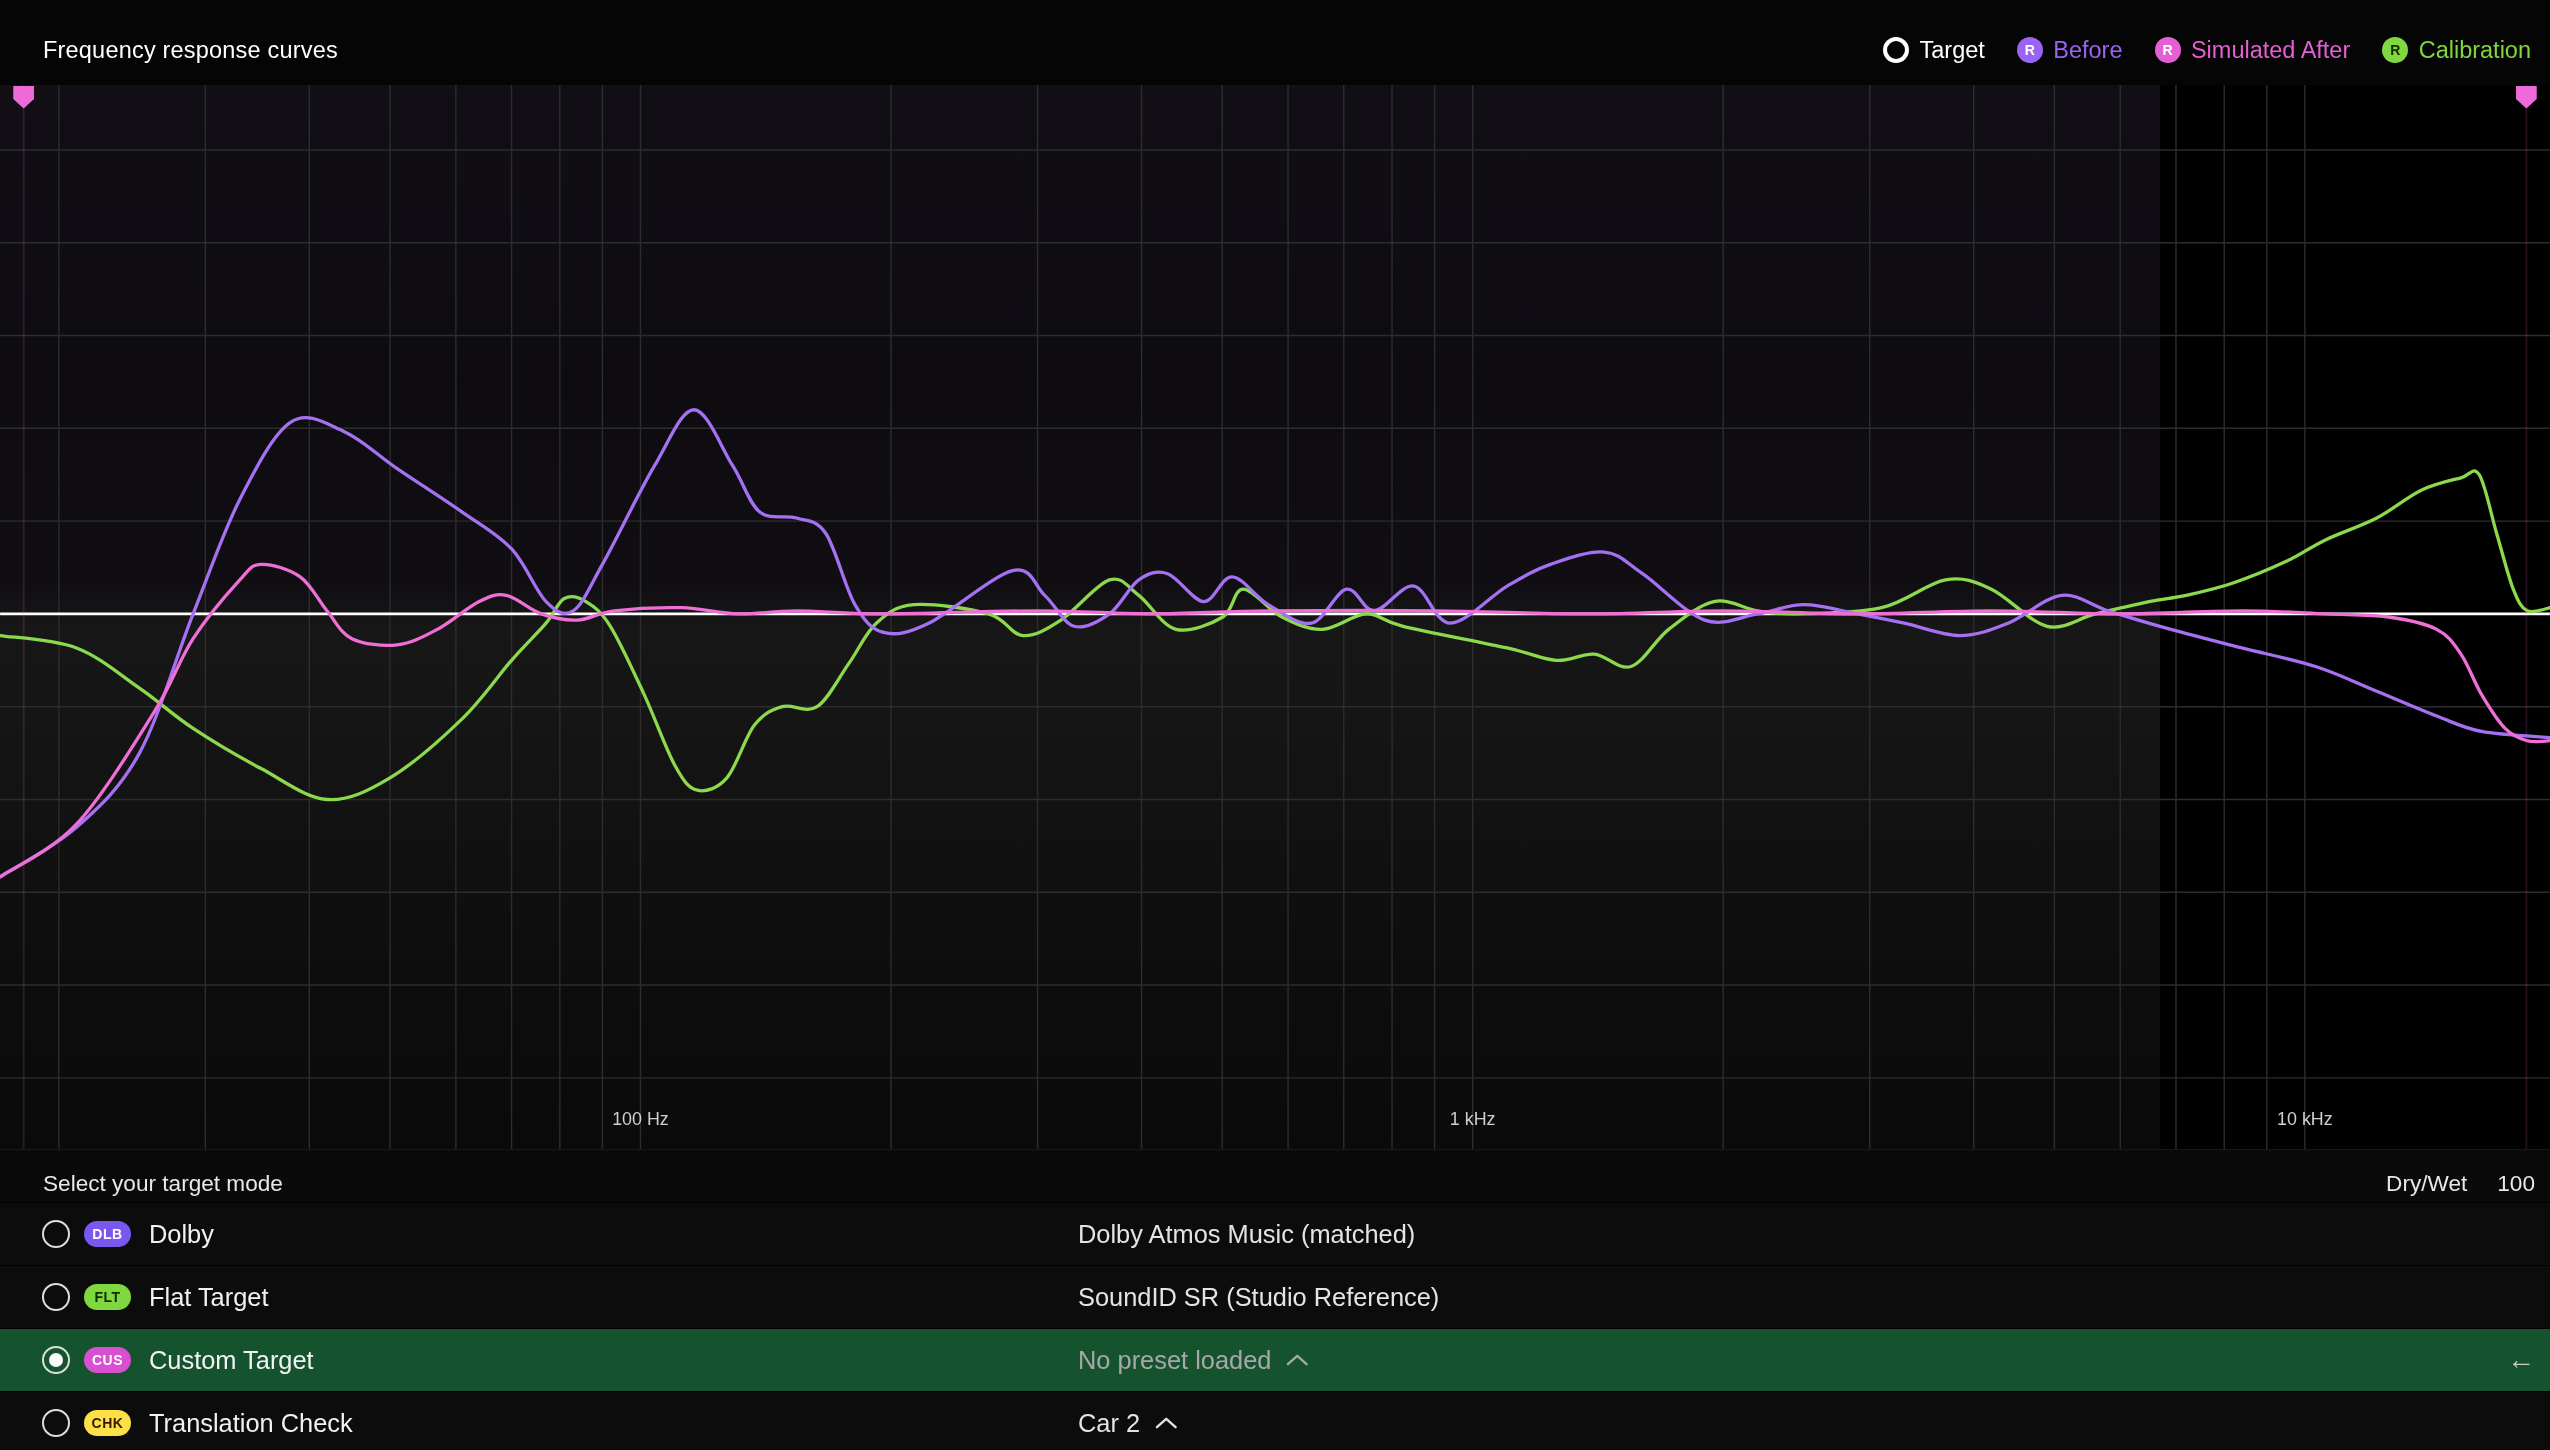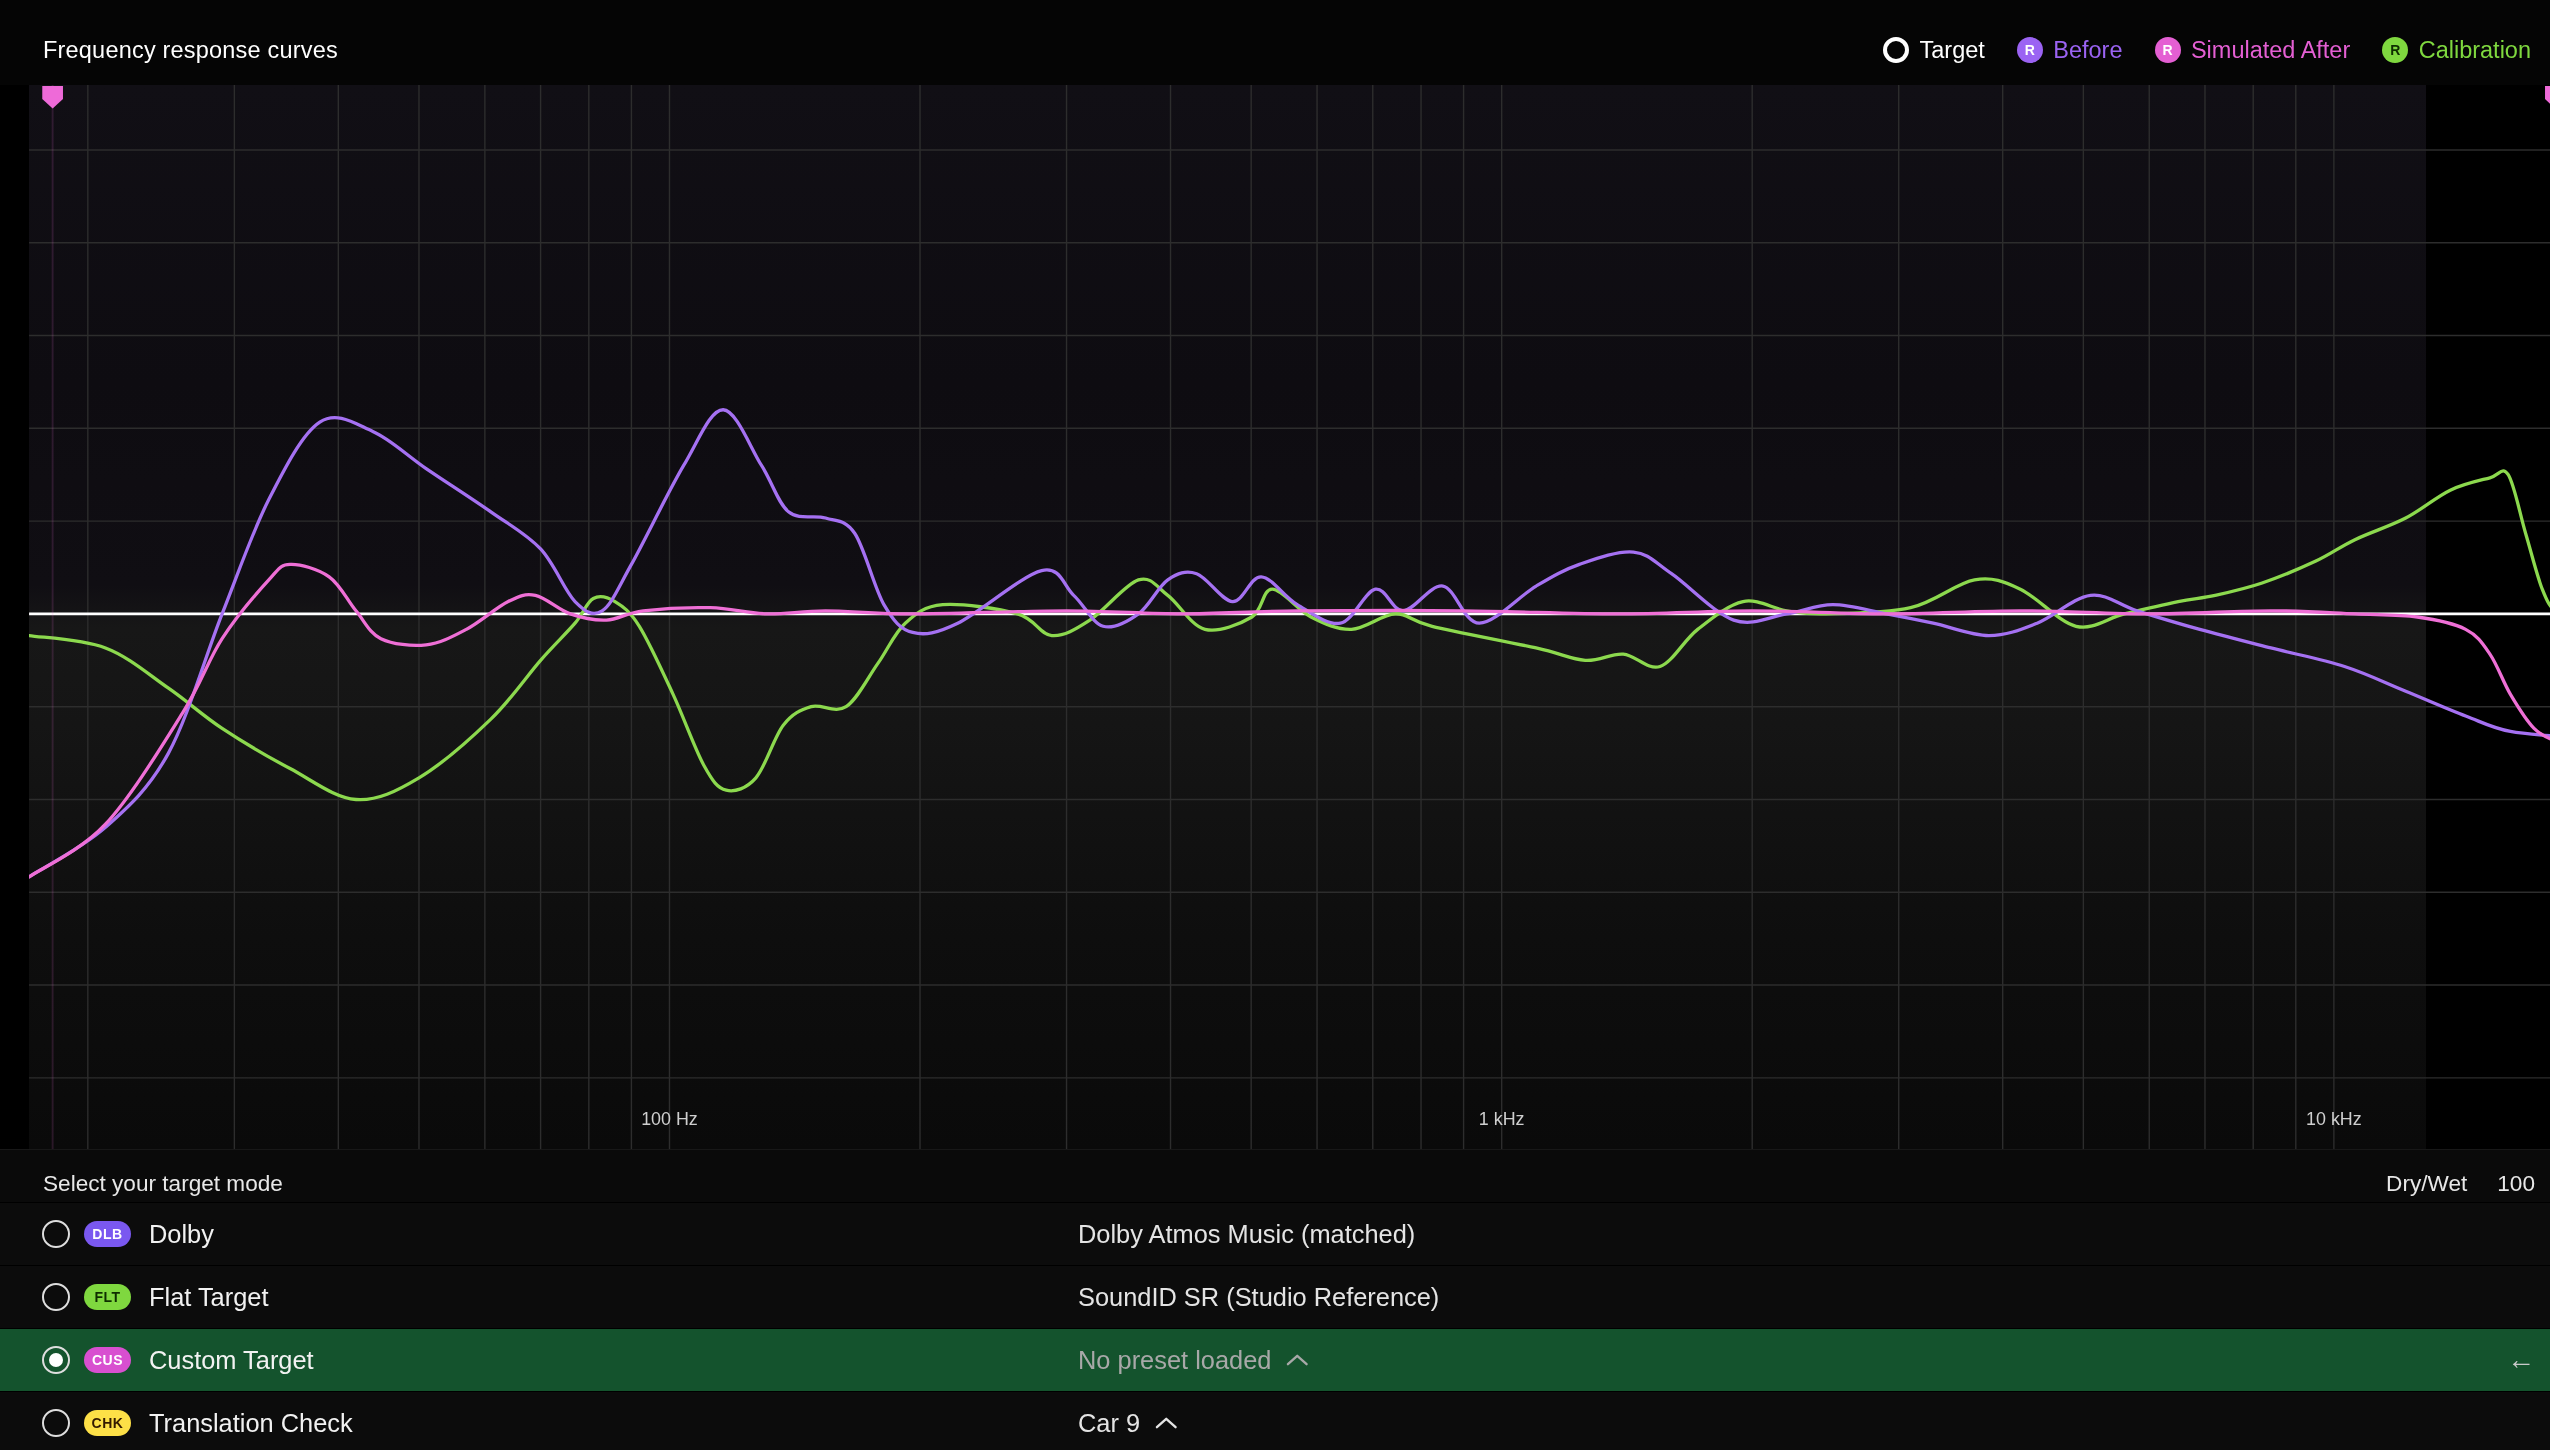--- a/index.html
+++ b/index.html
@@ -20,25 +20,24 @@
   .legend-ring { width:26px; height:26px; border:4.7px solid #fff; border-radius:50%; flex:none; }
   .legend-badge {
     width:26px; height:26px; border-radius:50%; flex:none;
     display:flex; align-items:center; justify-content:center;
     font-size:14px; font-weight:700;
   }
   .legend-label { white-space:nowrap; }
 
   
   .chart {
-    position:relative; width:2397px; height:1064px;
+    position:relative; width:2160px; height:1064px;
     background:linear-gradient(180deg,
       #110f15 0%, #0e0c11 28%, #100e13 47%,
       #171717 51%, #151515 60%, #0e0e0e 80%, #0a0a0a 100%);
-    margin-left:29px;
   }
   .chart svg { display:block; }
   .chart .grid { stroke:#2d2d2d; stroke-width:1.5; }
   .chart .zero { stroke:#ffffff; stroke-width:3; }
   .chart .tick {
     fill:#cfcfcf; font-size:19px; text-anchor:middle;
     font-family:"Liberation Sans", sans-serif;
   }
 
   
@@ -197,21 +196,21 @@
         </svg>
       </span>
       <span class="row-arrow">←</span>
     </div>
 
     <div class="row">
       <span class="radio"></span>
       <span class="pill" style="background: #fde047; color: rgb(51, 26, 0);">CHK</span>
       <span class="row-label">Translation Check</span>
       <span class="row-value">
-        <span>Car 9</span>
+        <span>Car 2</span>
         <svg class="chevron" viewBox="0 0 26 15">
           <polyline points="3,12 13,3 23,12" fill="none" stroke="currentColor" stroke-width="2.5" stroke-linecap="round" stroke-linejoin="round"></polyline>
         </svg>
       </span>
     </div>
 
   </div>
 </div>
 
 

